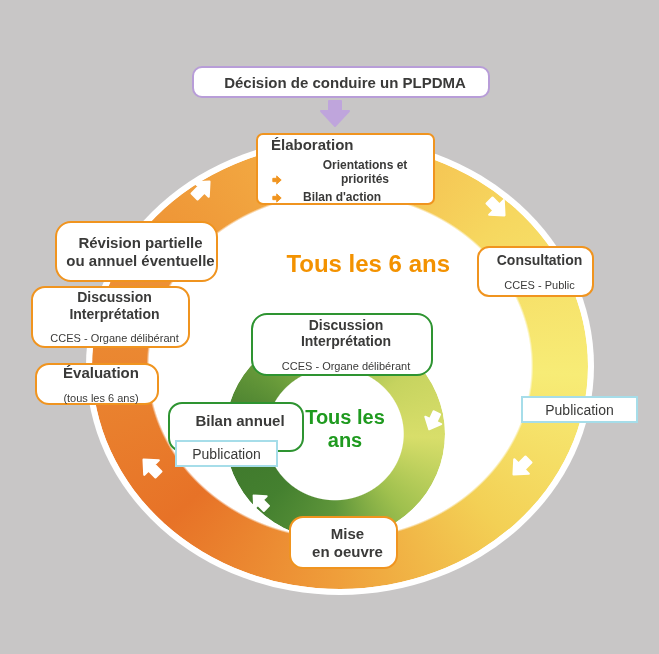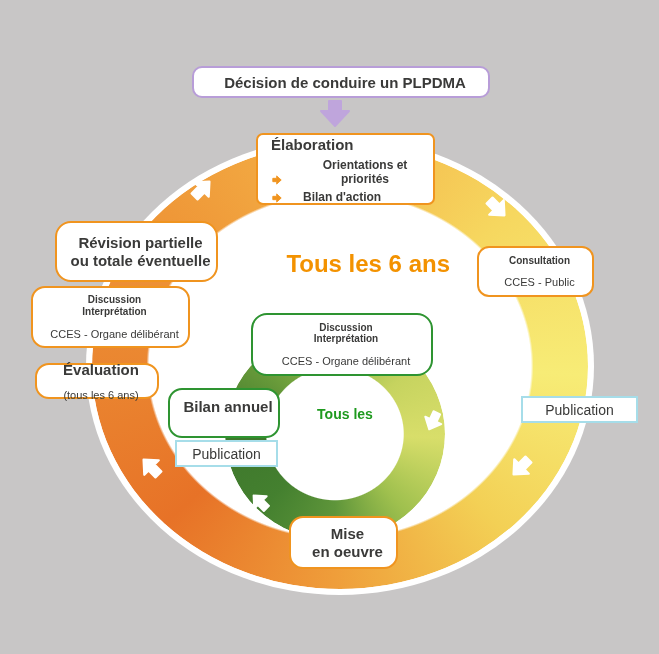--- a/index.html
+++ b/index.html
@@ -32,46 +32,46 @@
   
   .box{position:absolute;background:#fff;border:2px solid #F0941F;border-radius:14px;
     display:flex;flex-direction:column;align-items:center;justify-content:center;
     text-align:center;z-index:5;box-sizing:border-box;padding-left:8px;}
   .box.green{border-color:#2E9431;}
   .box.purple{border-color:#B89DD8;border-radius:10px;}
   .badge{position:absolute;background:#fff;border:2px solid #A6DDE9;border-radius:0;
     display:flex;align-items:center;justify-content:center;font-size:14px;z-index:6;
     box-sizing:border-box;}
   .t{font-weight:bold;font-size:15px;line-height:1.18;}
-  .t-sm{font-weight:bold;font-size:10px;line-height:1.18;}
+  .t-sm{font-weight:bold;font-size:14px;line-height:1.18;}
   .sub{font-size:11px;line-height:1.1;margin-top:10px;}
 
   #decision-box{left:192px;top:66px;width:298px;height:32px;font-size:15px;font-weight:bold;}
   #purple-arrow{position:absolute;left:318px;top:100px;width:34px;height:28px;z-index:4;}
 
   #elaboration-box{left:256px;top:133px;width:179px;height:72px;border-radius:7px;
     align-items:flex-start;padding:8px 6px 6px 13px;}
   .bullet-row{display:flex;align-items:flex-end;gap:20px;font-size:12px;font-weight:bold;margin-top:4px;}
   .bullet-row svg{width:12px;height:12px;flex:0 0 auto;}
 
   #consultation-box{left:477px;top:246px;width:117px;height:51px;border-radius:12px;}
   #adoption-box{left:512px;top:358px;width:118px;height:50px;border-radius:12px;padding-bottom:12px;}
   #adoption-publication{left:521px;top:396px;width:117px;height:27px;}
   #mise-box{left:289px;top:516px;width:109px;height:53px;}
-  #evaluation-box{left:35px;top:363px;width:124px;height:36px;}
+  #evaluation-box{left:35px;top:363px;width:124px;height:42px;}
   #discussion-left-box{left:31px;top:286px;width:159px;height:62px;}
   #revision-box{left:55px;top:213px;width:163px;height:61px;border-radius:16px;margin-top:8px;}
   #discussion-inner-box{left:251px;top:313px;width:182px;height:63px;border-radius:16px;}
-  #bilan-box{left:168px;top:388px;width:112px;height:50px;padding-bottom:12px;}
+  #bilan-box{left:168px;top:402px;width:136px;height:50px;padding-bottom:12px;}
   #bilan-publication{left:175px;top:440px;width:103px;height:27px;}
 
   #period-outer{position:absolute;left:235px;top:250px;width:215px;text-align:right;
     font-size:24px;font-weight:bold;color:#F39200;z-index:3;}
   #period-inner{position:absolute;left:283px;top:406px;width:124px;text-align:center;
-    font-size:14px;font-weight:bold;color:#1F9A1F;line-height:1.15;z-index:3;}
+    font-size:20px;font-weight:bold;color:#1F9A1F;line-height:1.15;z-index:3;}
 </style>
 </head>
 <body>
 
 <div id="stage">
 
   <div class="box purple" id="decision-box">
     <span>Décision de conduire un PLPDMA</span>
   </div>
   <div id="purple-arrow">
@@ -112,20 +112,21 @@
   </div>
   <div class="flow-arrow flow-arrow-inner" style="left:245px;top:489px;transform:rotate(-135deg);">
     <svg viewBox="0 0 20 20">
         <polygon points="3,7.2 9.5,7.2 9.5,3.2 17,10 9.5,16.8 9.5,12.8 3,12.8" fill="#fff" stroke="#fff" stroke-width="1.5" stroke-linejoin="round"></polygon>
       </svg>
   </div>
 
   <div id="period-outer">Tous les 6 ans</div>
   <div id="period-inner">
     <div>Tous les</div>
+    <div>ans</div>
   </div>
 
   <div class="box" id="elaboration-box">
     <div class="t">Élaboration</div>
     <div class="bullet-row">
       <svg viewBox="0 0 20 20">
           <polygon points="3,7.2 9.5,7.2 9.5,3.2 17,10 9.5,16.8 9.5,12.8 3,12.8" fill="#F0941F" stroke="#F0941F" stroke-width="1.5" stroke-linejoin="round"></polygon>
         </svg>
       <span>Orientations et priorités</span>
     </div>
@@ -157,21 +158,21 @@
   </div>
 
   <div class="box" id="discussion-left-box">
     <div class="t-sm">Discussion</div>
     <div class="t-sm">Interprétation</div>
     <div class="sub">CCES - Organe délibérant</div>
   </div>
 
   <div class="box" id="revision-box">
     <div class="t">Révision partielle</div>
-    <div class="t">ou totale éventuelle</div>
+    <div class="t">ou annuel éventuelle</div>
   </div>
 
   <div class="box green" id="discussion-inner-box">
     <div class="t-sm">Discussion</div>
     <div class="t-sm">Interprétation</div>
     <div class="sub">CCES - Organe délibérant</div>
   </div>
 
   <div class="box green" id="bilan-box">
     <div class="t">Bilan annuel</div>

